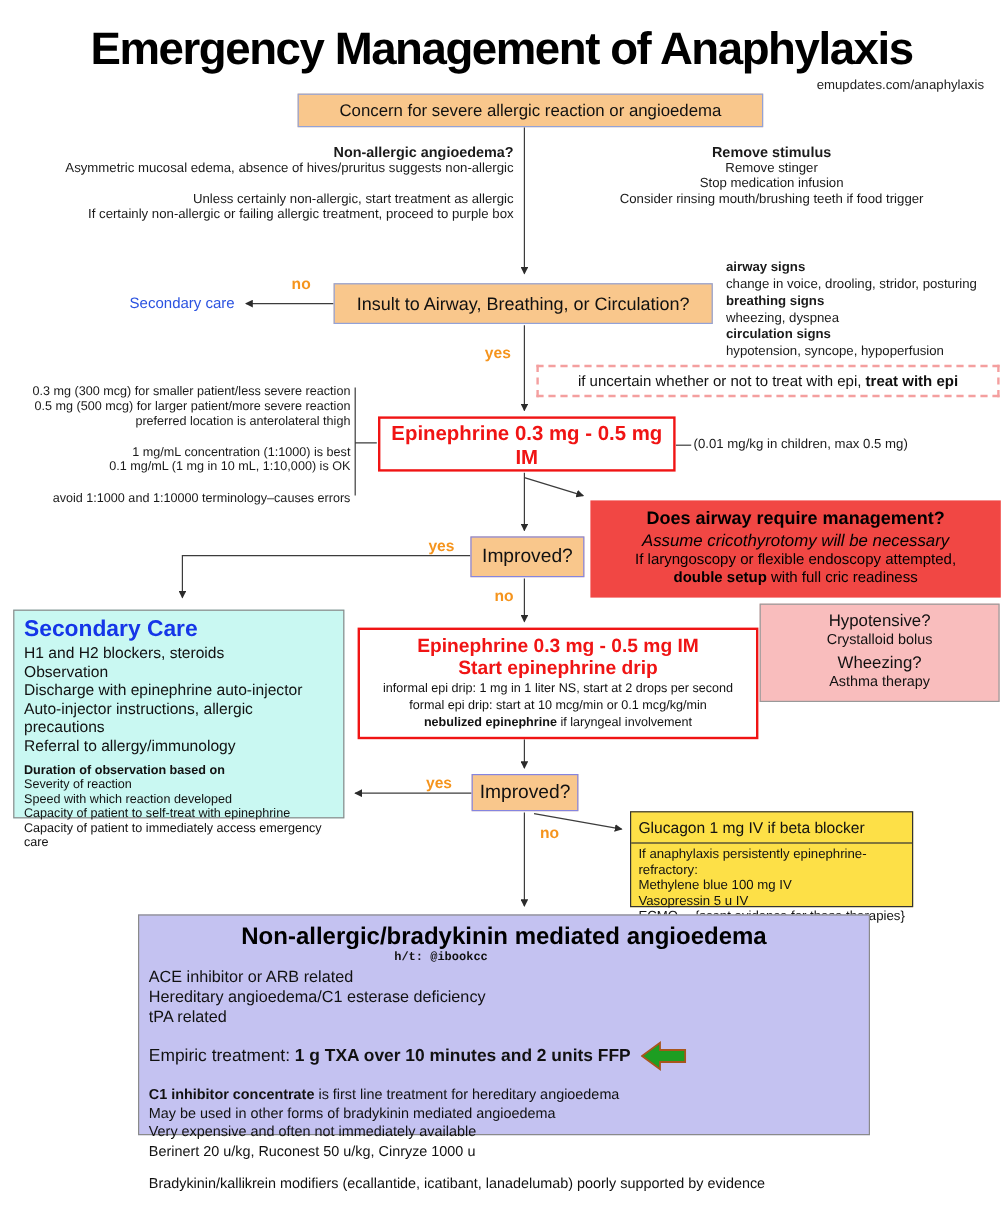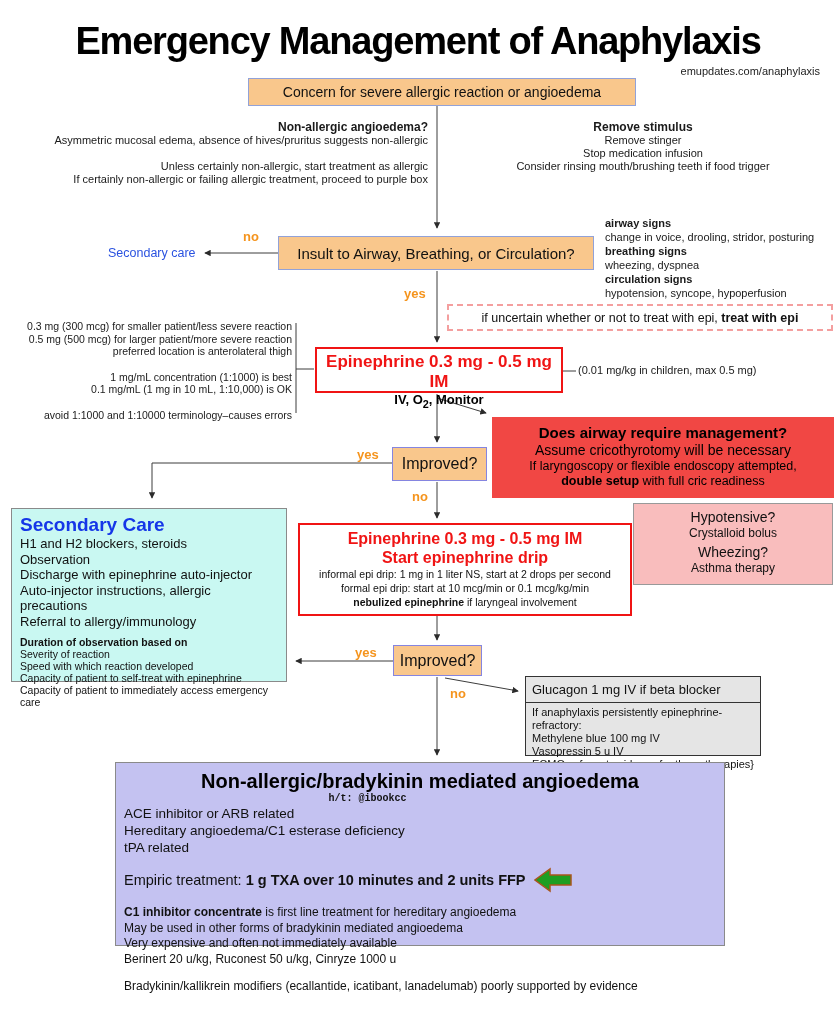--- a/index.html
+++ b/index.html
@@ -37,42 +37,42 @@
 
   .epi-box{left:315px;top:347px;width:248px;height:46px;border:2px solid #f01414;background:#fff;
            box-sizing:border-box;text-align:center;padding-top:3px;}
   .epi-box .t1{color:#f01414;font-weight:bold;font-size:17px;line-height:20px;}
   .epi-box .t2{color:#000;font-weight:bold;font-size:13px;line-height:15px;}
   .peds{left:578px;top:364px;font-size:11px;color:#1a1a1a;}
 
   .airway-box{left:492px;top:417px;width:342px;height:81px;background:#f14744;box-sizing:border-box;
               text-align:center;padding-top:6px;color:#000;}
   .airway-box .t{font-weight:bold;font-size:15px;line-height:19px;}
-  .airway-box .l1{font-size:14px;line-height:17px;}
+  .airway-box .l1{font-size:14px;line-height:17px;font-style:italic;}
   .airway-box .l2{font-size:12.5px;line-height:15px;}
 
   .cyan-box{left:11px;top:508px;width:276px;height:174px;background:#c9f8f2;border:1px solid #8a8a8a;
             box-sizing:border-box;padding:4px 8px;}
   .cyan-box .title{color:#1536e8;font-weight:bold;font-size:19px;line-height:23px;}
   .cyan-box .item{font-size:13px;line-height:15.5px;}
   .cyan-box .dhd{font-weight:bold;font-size:10.5px;line-height:12px;margin-top:7px;}
   .cyan-box .ditem{font-size:10.5px;line-height:12px;}
 
   .drip-box{left:298px;top:523px;width:334px;height:93px;border:2px solid #f01414;background:#fff;
             box-sizing:border-box;text-align:center;padding-top:4px;}
   .drip-box .t{color:#f01414;font-weight:bold;font-size:16px;line-height:19px;}
   .drip-box .n{font-size:10.5px;line-height:13px;color:#111;margin-top:1px;}
   .drip-box .n:first-of-type{margin-top:3px;}
 
   .pink-box{left:633px;top:503px;width:200px;height:82px;background:#f9bdbd;border:1px solid #999;
             box-sizing:border-box;text-align:center;padding-top:5px;}
   .pink-box .q{font-weight:normal;font-size:14px;line-height:17px;}
   .pink-box .a{font-size:12px;line-height:14px;margin-bottom:4px;}
 
-  .glucagon-box{left:525px;top:676px;width:236px;height:80px;background:#e5e5e5;border:1px solid #333;box-sizing:border-box;}
+  .glucagon-box{left:525px;top:676px;width:236px;height:80px;background:#fde047;border:1px solid #333;box-sizing:border-box;}
   .glucagon-box .hdr{height:25px;line-height:25px;padding-left:6px;font-size:13px;border-bottom:1px solid #333;}
   .glucagon-box .bd{padding:3px 6px;font-size:11px;line-height:13px;}
   .glucagon-box .row{display:flex;justify-content:space-between;}
 
   .purple-box{left:115px;top:762px;width:610px;height:184px;background:#c4c2f1;border:1px solid #8a8a8a;
               box-sizing:border-box;padding:6px 8px;}
   .purple-box .title{text-align:center;font-weight:bold;font-size:20px;line-height:24px;color:#000;}
   .purple-box .credit{text-align:center;padding-right:105px;font-size:10px;font-weight:600;line-height:12px;font-family:Liberation Mono, monospace;}
   .purple-box .cause{font-size:13.5px;line-height:17px;}
   .purple-box .empiric{font-size:14.5px;line-height:18px;margin-top:11px;display:flex;align-items:center;}
@@ -162,23 +162,20 @@
     <div>preferred location is anterolateral thigh</div>
     <div class="sp12"></div>
     <div>1 mg/mL concentration (1:1000) is best</div>
     <div>0.1 mg/mL (1 mg in 10 mL, 1:10,000) is OK</div>
     <div class="sp12"></div>
     <div>avoid 1:1000 and 1:10000 terminology–causes errors</div>
   </div>
 
   <div class="abs epi-box">
     <div class="t1">Epinephrine 0.3 mg - 0.5 mg IM</div>
-    <div class="t2">
-      <span>IV, O</span><sub>2</sub><span>, Monitor</span>
-    </div>
   </div>
   <div class="abs peds">(0.01 mg/kg in children, max 0.5 mg)</div>
 
   <div class="abs airway-box">
     <div class="t">Does airway require management?</div>
     <div class="l1">Assume cricothyrotomy will be necessary</div>
     <div class="l2">If laryngoscopy or flexible endoscopy attempted,</div>
     <div class="l2">
       <span class="b">double setup</span><span> with full cric readiness</span>
     </div>

